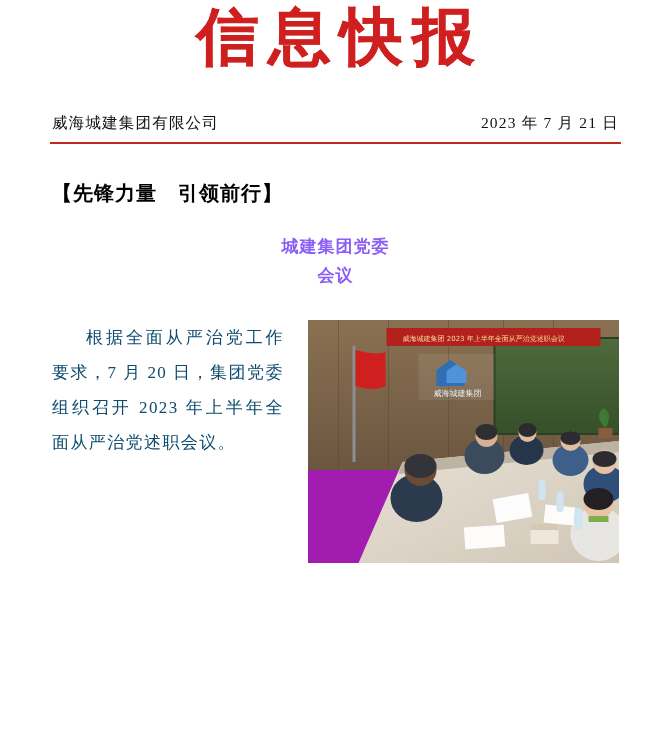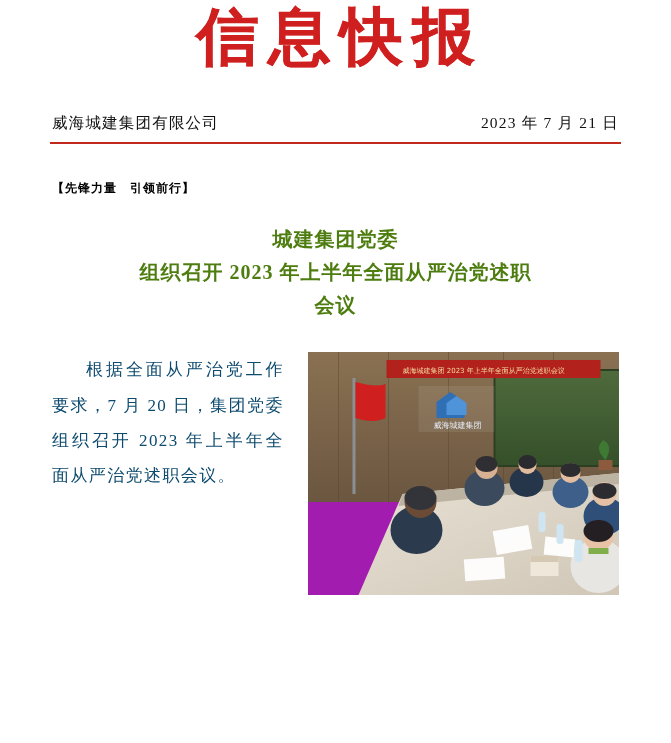--- a/index.html
+++ b/index.html
@@ -59,35 +59,35 @@
 
   .red-rule {
     margin: 8px 50px 0 50px;
     height: 2.5px;
     background: #c3281f;
   }
 
   
   .section-tag {
     margin: 36px 52px 0 52px;
-    font-size: 12px;
+    font-size: 20px;
     font-weight: 700;
     letter-spacing: 1px;
     color: #000000;
   }
 
   
   .headline {
     margin: 26px 58px 12px 58px;
     text-align: center;
-    font-size: 20px;
+    font-size: 17px;
     font-weight: 700;
     line-height: 1.65;
     letter-spacing: 1px;
-    color: #4d7c0f;
+    color: #8b5cf6;
   }
   .headline .l2 { white-space: nowrap; }
 
   
   .body-row {
     display: flex;
     align-items: flex-start;
     margin: 30px 52px 0 52px;
   }
   .body-text {
@@ -125,21 +125,20 @@
     <div class="org">威海城建集团有限公司</div>
     <div class="date">2023 年 7 月 21 日</div>
   </div>
 
   <div class="red-rule"></div>
 
   <div class="section-tag">【先锋力量　引领前行】</div>
 
   <div class="headline">
     <div>城建集团党委</div>
-    <div class="l2">组织召开 2023 年上半年全面从严治党述职</div>
     <div>会议</div>
   </div>
 
   <div class="body-row">
     <div class="body-text">
       <div class="indent">根据全面从严治党工作要求，7 月 20 日，集团党委组织召开 2023 年上半年全面从严治党述职会议。</div>
     </div>
 
     <div class="photo">
       <svg viewBox="0 0 330 243" preserveAspectRatio="xMidYMid slice">

